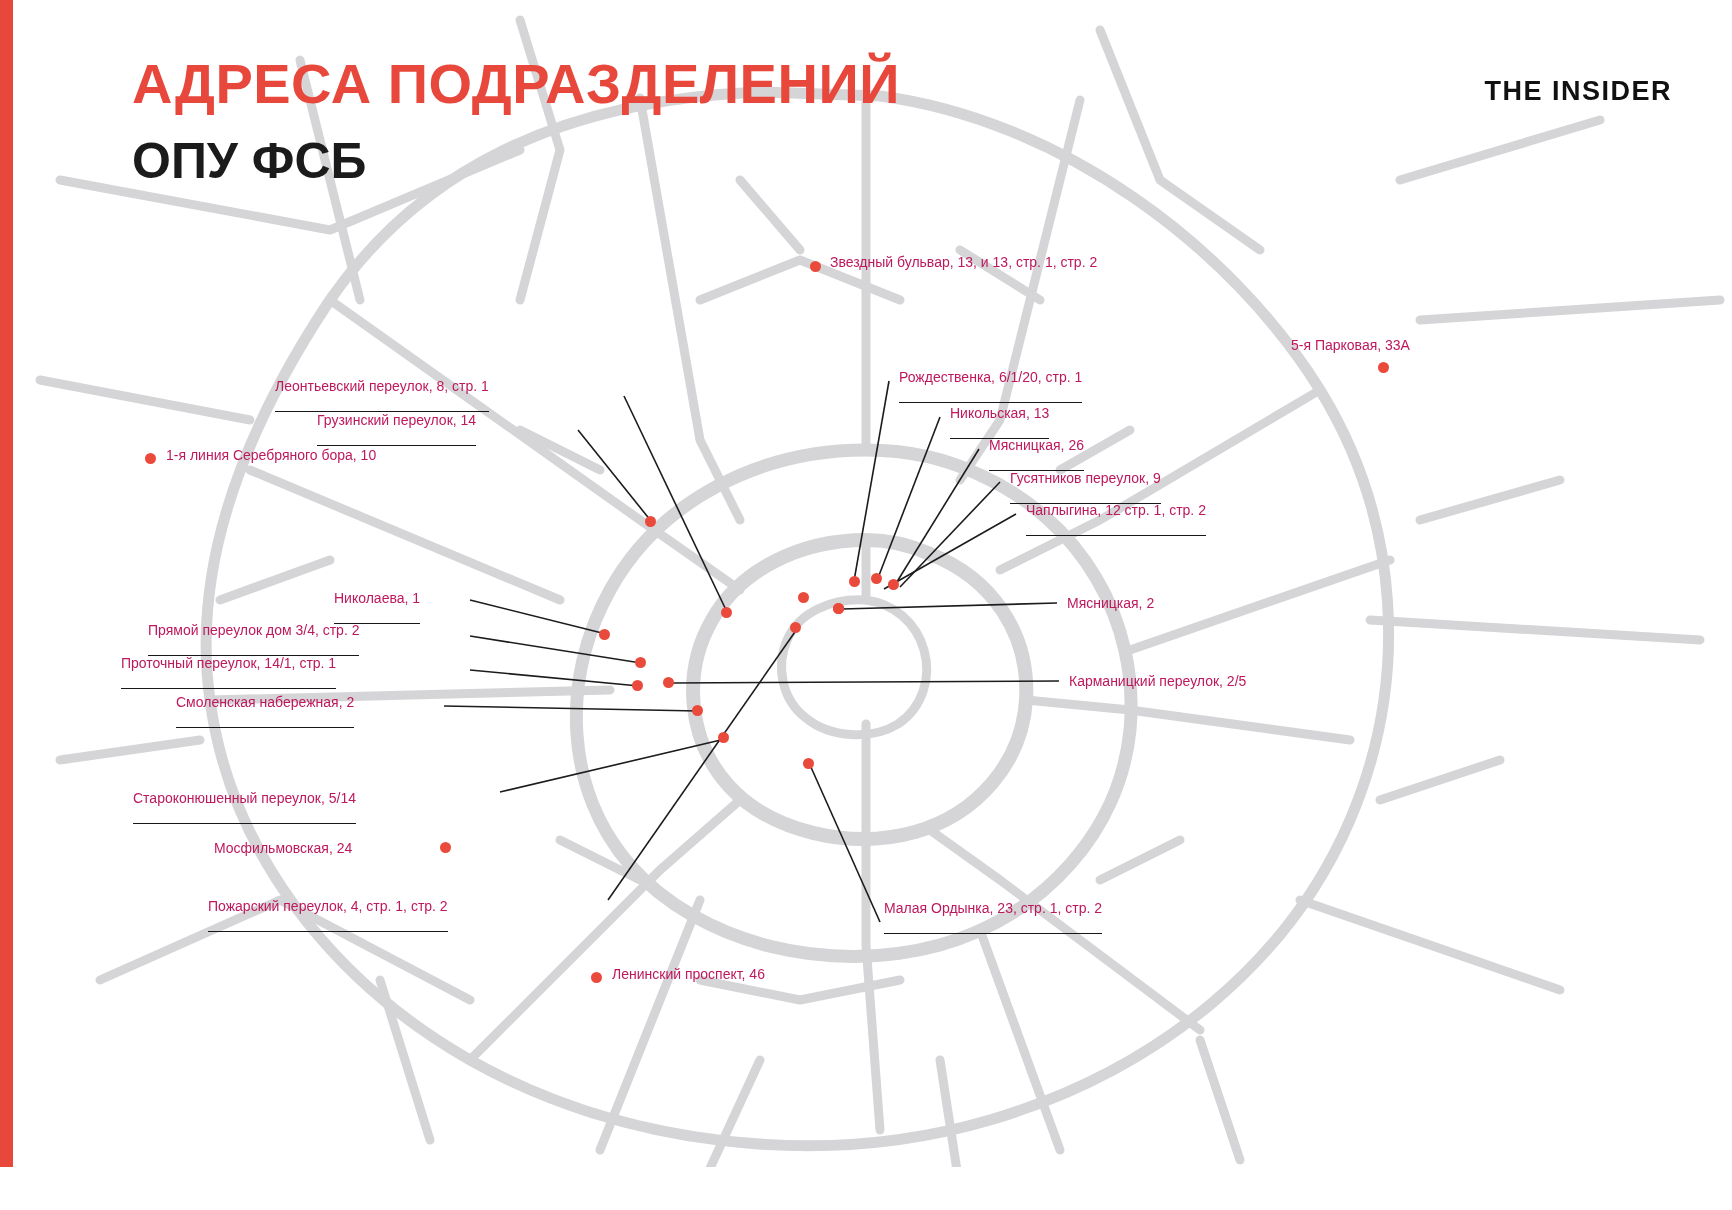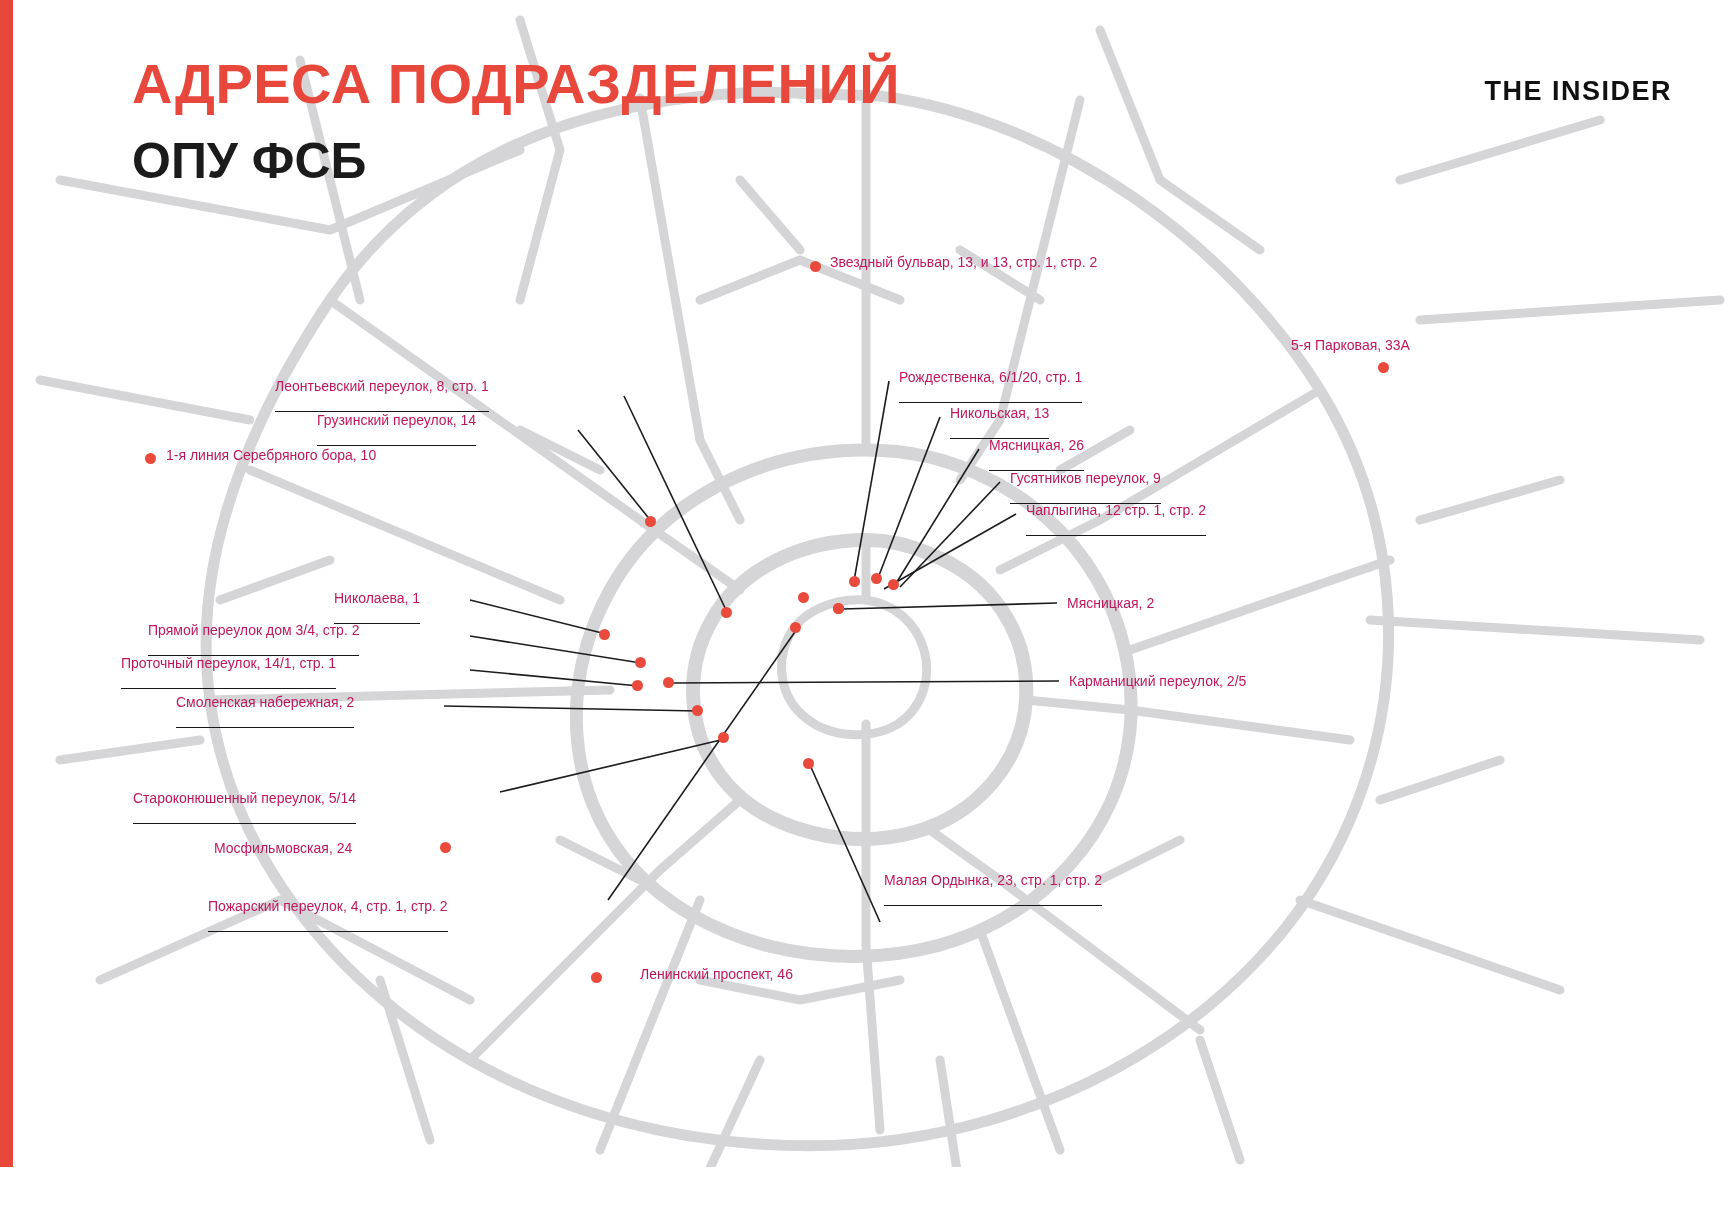--- a/index.html
+++ b/index.html
@@ -213,18 +213,18 @@
       <div class="label underline" style="left: 121px; top: 655px;">Проточный переулок, 14/1, стр. 1</div>
       <div class="dot" style="left: 692px; top: 705px; background: rgb(234, 74, 59);"></div>
       <div class="label underline" style="left: 176px; top: 694px;">Смоленская набережная, 2</div>
       <div class="dot" style="left: 718px; top: 732px; background: rgb(234, 74, 59);"></div>
       <div class="label underline" style="left: 133px; top: 790px;">Староконюшенный переулок, 5/14</div>
       <div class="dot" style="left: 440px; top: 842px; background: rgb(234, 74, 59);"></div>
       <div class="label" style="left: 214px; top: 840px;">Мосфильмовская, 24</div>
       <div class="dot" style="left: 790px; top: 622px; background: rgb(234, 74, 59);"></div>
       <div class="label underline" style="left: 208px; top: 898px;">Пожарский переулок, 4, стр. 1, стр. 2</div>
       <div class="dot" style="left: 803px; top: 758px; background: rgb(234, 74, 59);"></div>
-      <div class="label underline" style="left: 884px; top: 872px; text-align: center;">Малая Ордынка, 23, стр. 1, стр. 2</div>
+      <div class="label underline" style="left: 884px; top: 900px; text-align: center;">Малая Ордынка, 23, стр. 1, стр. 2</div>
       <div class="dot" style="left: 591px; top: 972px; background: rgb(234, 74, 59);"></div>
-      <div class="label" style="left: 640px; top: 966px;">Ленинский проспект, 46</div>
+      <div class="label" style="left: 612px; top: 966px;">Ленинский проспект, 46</div>
     </div>
 
 </div>
 
 </body></html>

